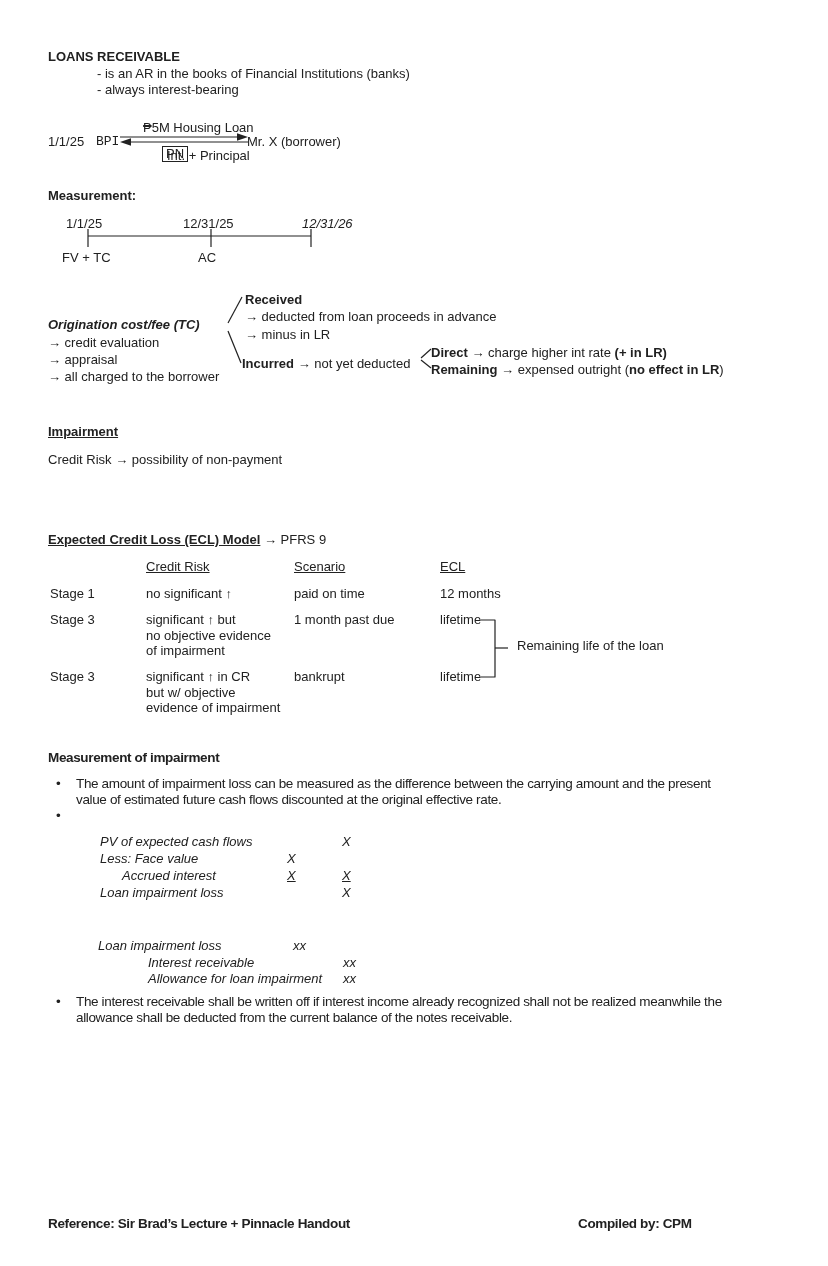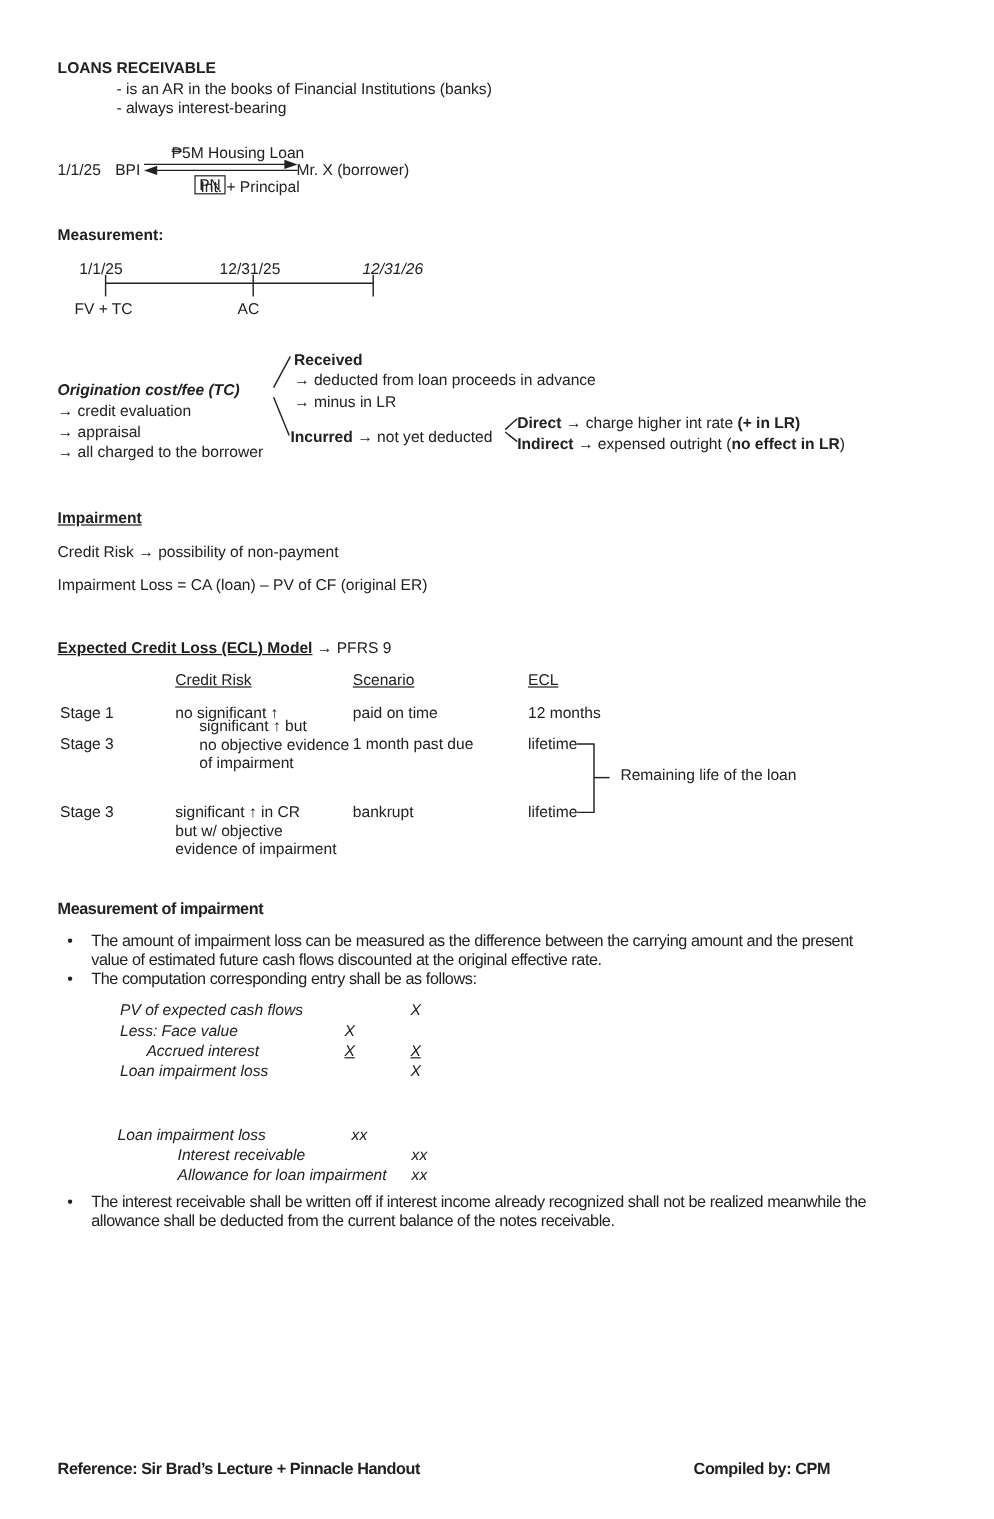--- a/index.html
+++ b/index.html
@@ -22,21 +22,21 @@
 </head>
 <body>
 
 <div class="page">
 
   <div class="abs b" style="left:48px; top:49px;">LOANS RECEIVABLE</div>
   <div class="abs" style="left:97px; top:66px;">- is an AR in the books of Financial Institutions (banks)</div>
   <div class="abs" style="left:97px; top:82px;">- always interest-bearing</div>
 
   <div class="abs" style="left:48px; top:134px;">1/1/25</div>
-  <div class="abs" style="left:96px; top:134px;">BPI</div>
+  <div class="abs" style="left:96px; top:134px;font-family:Liberation Mono, monospace;">BPI</div>
   <div class="abs" style="left:143px; top:120px;">₱5M Housing Loan</div>
   <svg class="svgabs" style="left:119px; top:132px;" width="130" height="16" viewBox="0 0 130 16">
     <line class="stroke" x1="1" y1="5" x2="119" y2="5"></line>
     <polygon class="arrowfill" points="118,1.2 129,5 118,8.8"></polygon>
     <line class="stroke" x1="11" y1="10" x2="129" y2="10"></line>
     <polygon class="arrowfill" points="12,6.2 1,10 12,13.8"></polygon>
   </svg>
   <div class="abs" style="left:247px; top:134px;">Mr. X (borrower)</div>
   <div class="abs" style="left:137px; top:146px;padding-left:25px;"><span class="pnbox">PN</span></div>
   <div class="abs" style="left:167px; top:148px;">Int. + Principal</div>
@@ -69,39 +69,38 @@
   <div class="abs" style="left:245px; top:327px;">→ minus in LR</div>
 
   <div class="abs" style="left:242px; top:356px;"><span class="b">Incurred</span><span> → not yet deducted</span></div>
 
   <svg class="svgabs" style="left:420px; top:347px;" width="12" height="22" viewBox="0 0 12 22">
     <line class="stroke" x1="11" y1="2" x2="1" y2="11"></line>
     <line class="stroke" x1="1" y1="13" x2="11" y2="21"></line>
   </svg>
 
   <div class="abs" style="left:431px; top:345px;"><span class="b">Direct</span><span> → charge higher int rate </span><span class="b">(+ in LR)</span></div>
-  <div class="abs" style="left:431px; top:362px;"><span class="b">Indirect</span><span> → expensed outright (</span><span class="b">no effect in LR</span><span>)</span></div>
+  <div class="abs" style="left:431px; top:362px;"><span class="b">Remaining</span><span> → expensed outright (</span><span class="b">no effect in LR</span><span>)</span></div>
 
   <div class="abs b u" style="left:48px; top:424px;">Impairment</div>
   <div class="abs" style="left:48px; top:452px;">Credit Risk → possibility of non-payment</div>
-  <div class="abs" style="left:48px; top:480px;">Impairment Loss = CA (loan) – PV of CF (original ER)</div>
 
   <div class="abs" style="left:48px; top:532px;"><span class="b u">Expected Credit Loss (ECL) Model</span><span> → PFRS 9</span></div>
 
   <div class="abs u" style="left:146px; top:559px;">Credit Risk</div>
   <div class="abs u" style="left:294px; top:559px;">Scenario</div>
   <div class="abs u" style="left:440px; top:559px;">ECL</div>
 
   <div class="abs" style="left:50px; top:586px;">Stage 1</div>
   <div class="abs" style="left:146px; top:586px;">no significant ↑</div>
   <div class="abs" style="left:294px; top:586px;">paid on time</div>
   <div class="abs" style="left:440px; top:586px;">12 months</div>
 
   <div class="abs" style="left:50px; top:612px;">Stage 3</div>
-  <div class="abs pre" style="left:146px; top:597px;margin-left:20px;">significant ↑ but
+  <div class="abs pre" style="left:146px; top:612px;">significant ↑ but
 no objective evidence
 of impairment</div>
   <div class="abs" style="left:294px; top:612px;">1 month past due</div>
   <div class="abs" style="left:440px; top:612px;">lifetime</div>
 
   <div class="abs" style="left:50px; top:669px;">Stage 3</div>
   <div class="abs pre" style="left:146px; top:669px;">significant ↑ in CR
 but w/ objective
 evidence of impairment</div>
   <div class="abs" style="left:294px; top:669px;">bankrupt</div>
@@ -113,21 +112,20 @@
   </svg>
   <div class="abs" style="left:517px; top:638px;">Remaining life of the loan</div>
 
   <div class="abs b cond" style="left:48px; top:750px;">Measurement of impairment</div>
 
   <div class="abs cond" style="left:56px; top:776px;">•</div>
   <div class="abs pre cond" style="left:76px; top:776px; line-height:16px;">The amount of impairment loss can be measured as the difference between the carrying amount and the present
 value of estimated future cash flows discounted at the original effective rate.</div>
 
   <div class="abs cond" style="left:56px; top:808px;">•</div>
-  <div class="abs cond" style="left:76px; top:808px;">The computation corresponding entry shall be as follows:</div>
 
   <div class="abs it" style="left:100px; top:834px;">PV of expected cash flows</div>
   <div class="abs it" style="left:342px; top:834px;">X</div>
 
   <div class="abs it" style="left:100px; top:851px;">Less: Face value</div>
   <div class="abs it" style="left:287px; top:851px;">X</div>
 
   <div class="abs it" style="left:122px; top:868px;">Accrued interest</div>
   <div class="abs it u" style="left:287px; top:868px;">X</div>
   <div class="abs it u" style="left:342px; top:868px;">X</div>

